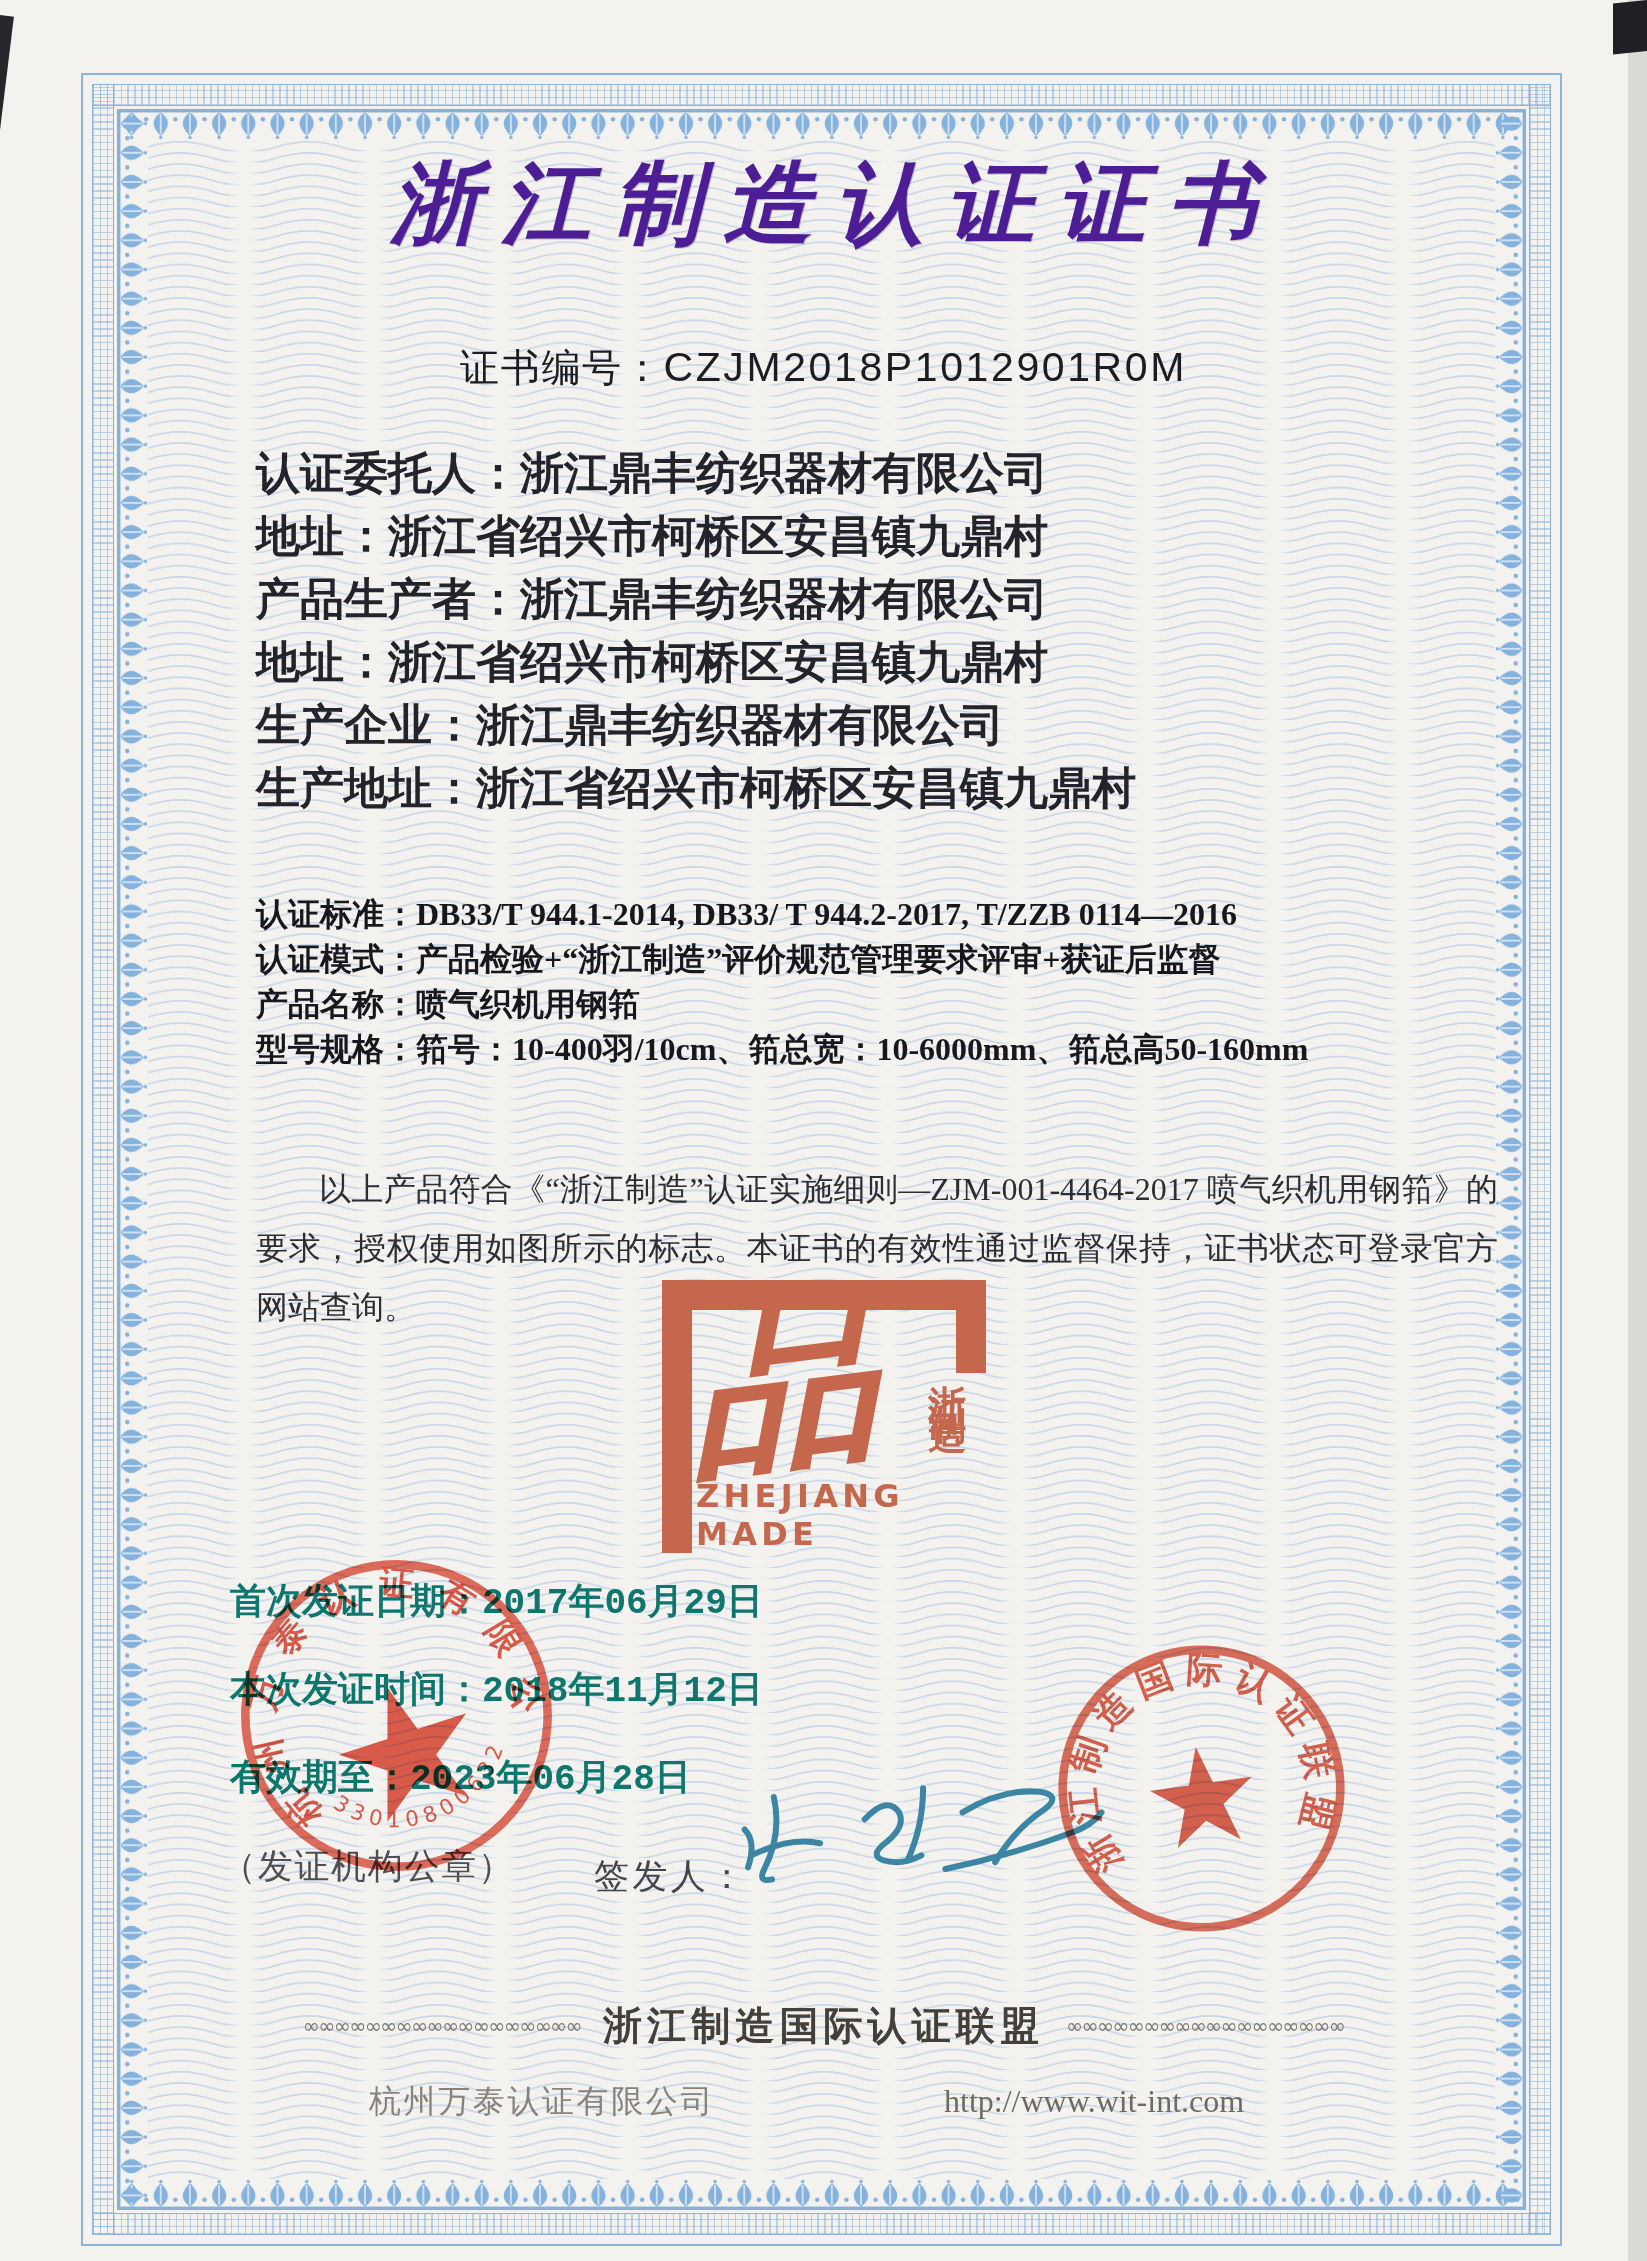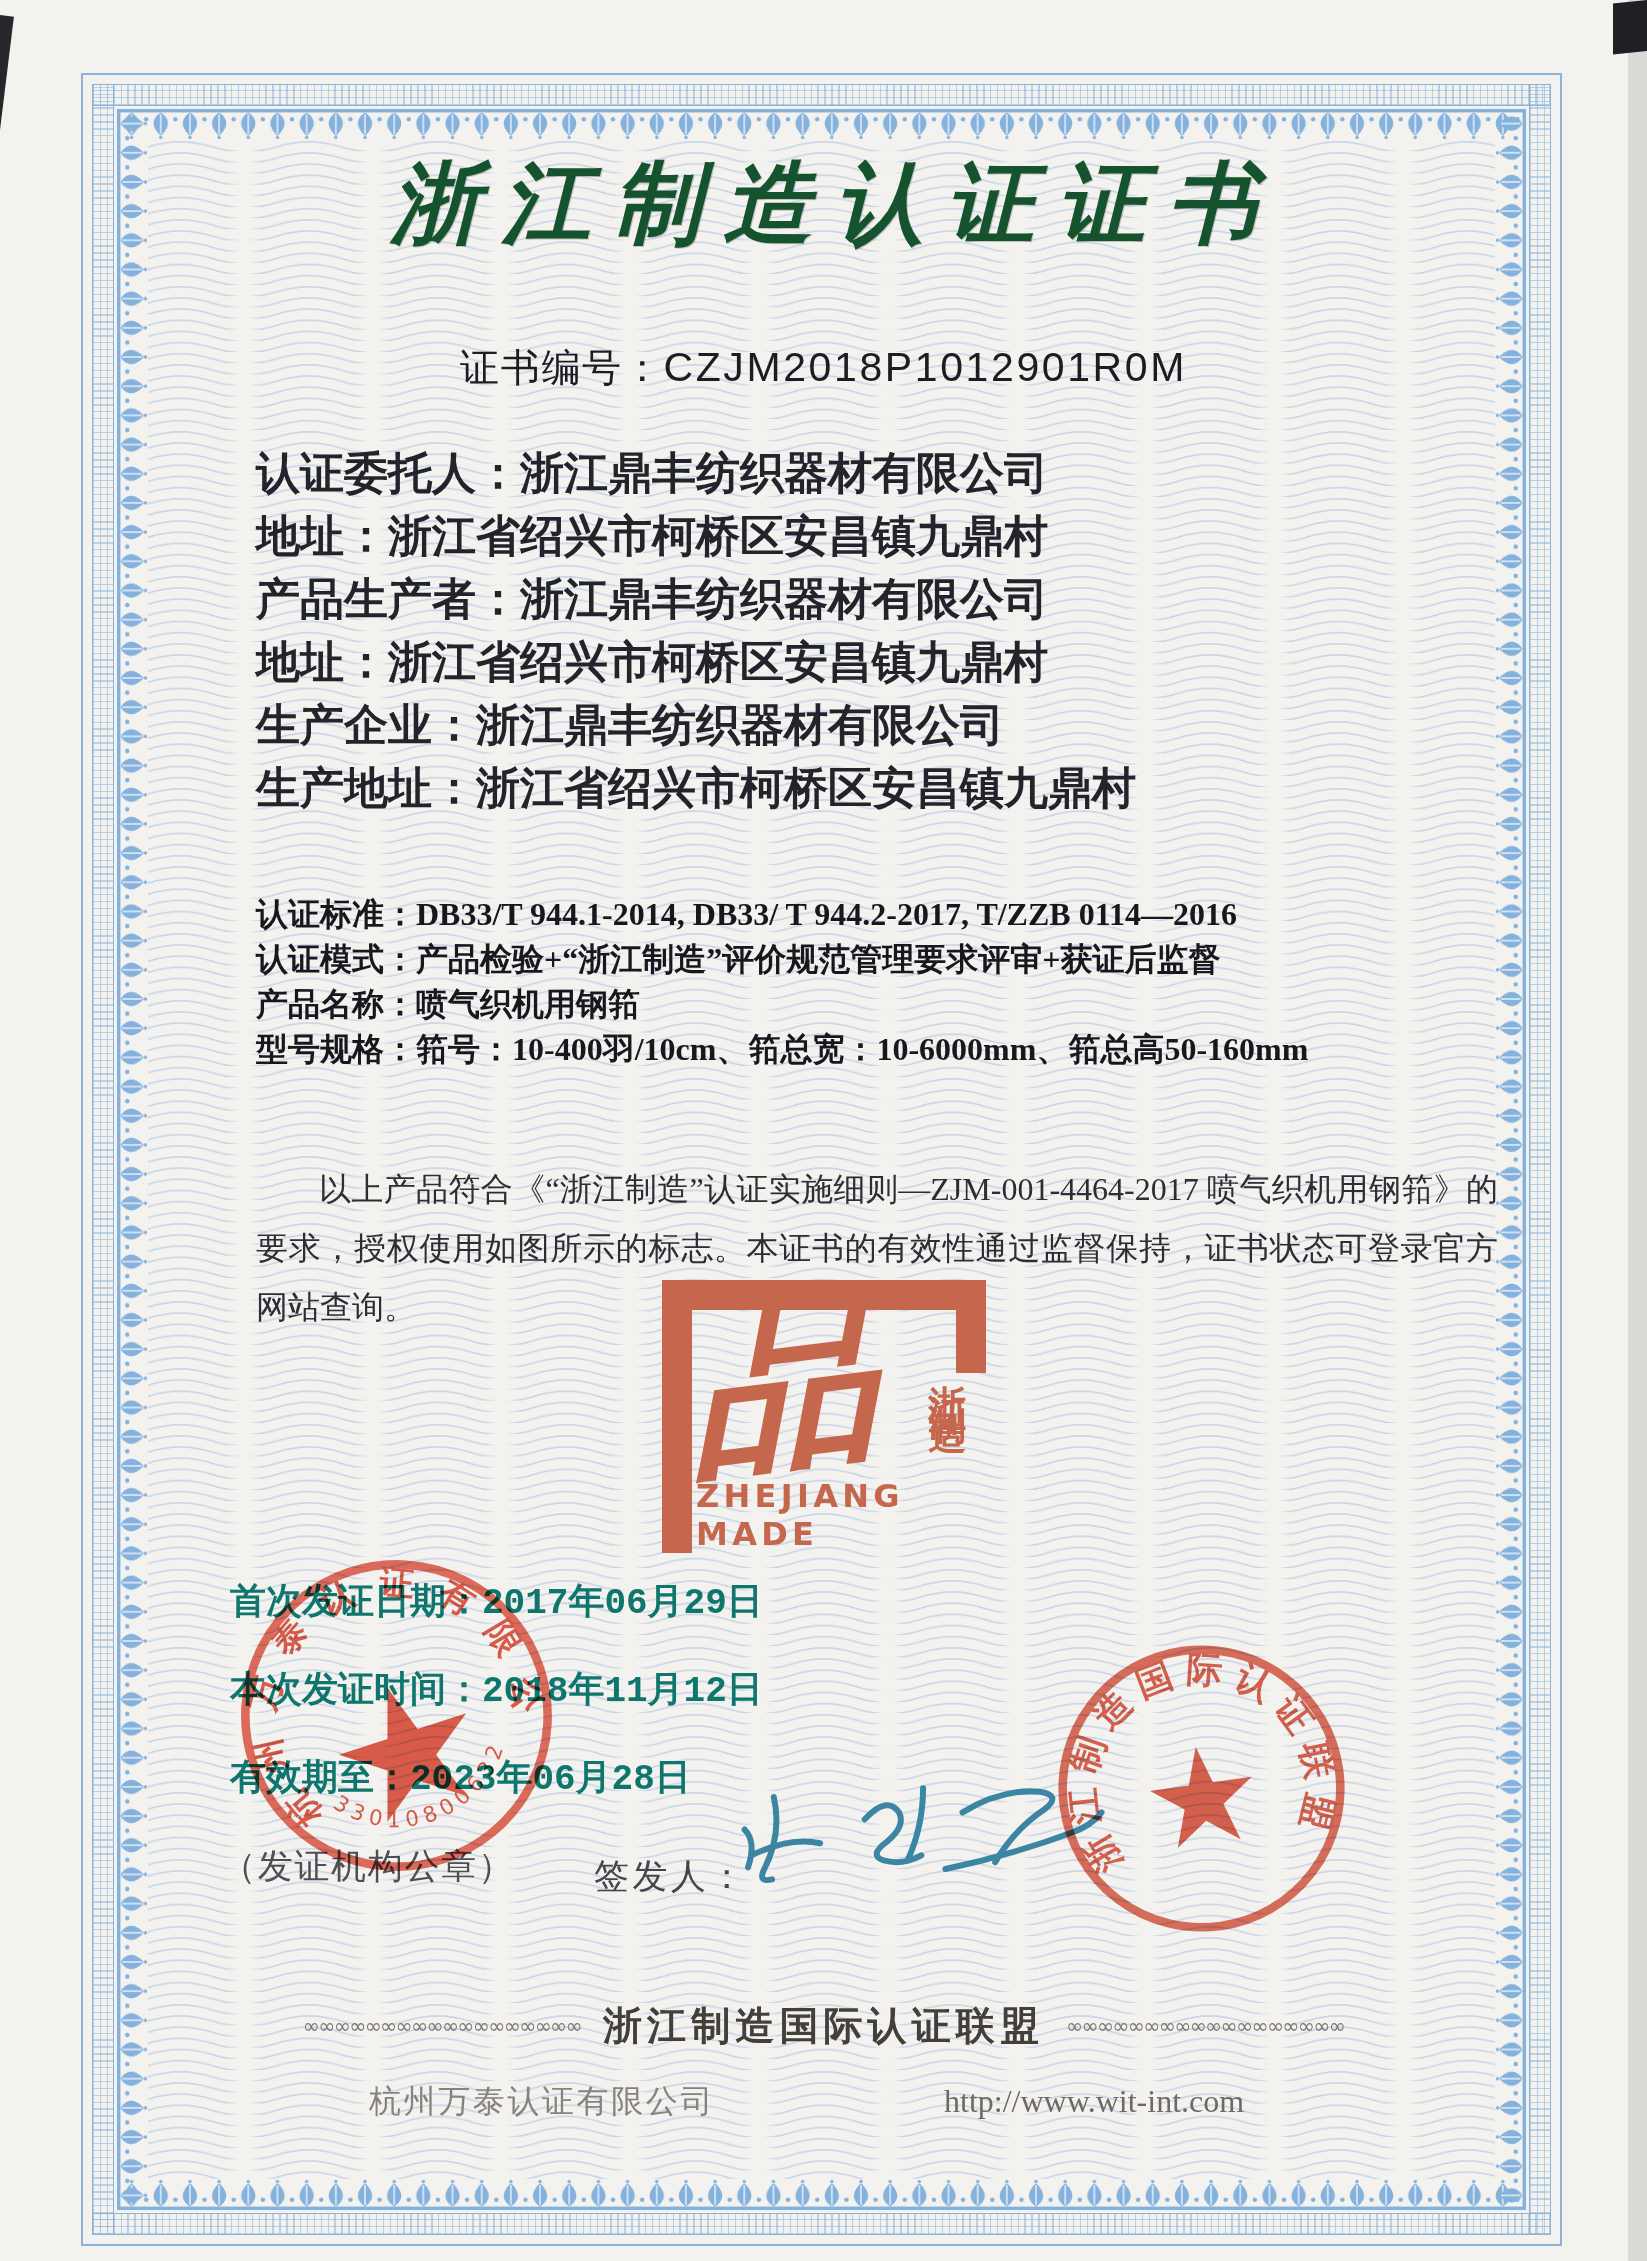--- a/index.html
+++ b/index.html
@@ -25,21 +25,21 @@
   .net-r{right:8.6px;top:8.6px;bottom:8.6px;width:20.6px;}
   .flor{position:absolute;overflow:hidden;}
   .flor-t{left:34px;top:34px;right:34px;height:31px;}
   .flor-b{left:34px;bottom:34px;right:34px;height:31px;}
   .flor-l{left:34px;top:34px;bottom:34px;width:31px;}
   .flor-r{right:34px;top:34px;bottom:34px;width:31px;}
   .waves{position:absolute;left:65px;top:65px;right:65px;bottom:65px;}
   
   .title{position:absolute;left:0;right:0;top:144px;text-align:center;
     font-size:89px;font-weight:bold;font-style:italic;letter-spacing:22px;padding-left:22px;
-    color:#14532d;font-family:"DejaVu Serif","Liberation Serif",serif;
+    color:#4c1d95;font-family:"DejaVu Serif","Liberation Serif",serif;
     text-shadow:0.9px 0.9px 0 rgba(60,54,46,.25);}
   .certno{position:absolute;left:0;right:0;top:341px;text-align:center;color:#1c1c22;
     font-family:"Liberation Sans","DejaVu Sans",sans-serif;font-weight:normal;font-size:39px;letter-spacing:1.7px;}
   .certno .num{font-size:41px;letter-spacing:2.6px;}
   .fields{position:absolute;left:256px;top:442px;}
   .fline{height:63px;display:flex;align-items:center;
     font-family:Liberation Mono, monospace;font-weight:bold;font-size:44px;color:#23232b;}
   .specs{position:absolute;left:256px;top:892px;}
   .sline{height:45px;display:flex;align-items:center;font-size:32px;color:#17171d;}
   .sline .lbl{font-family:"DejaVu Sans","Liberation Sans",sans-serif;font-weight:bold;}

